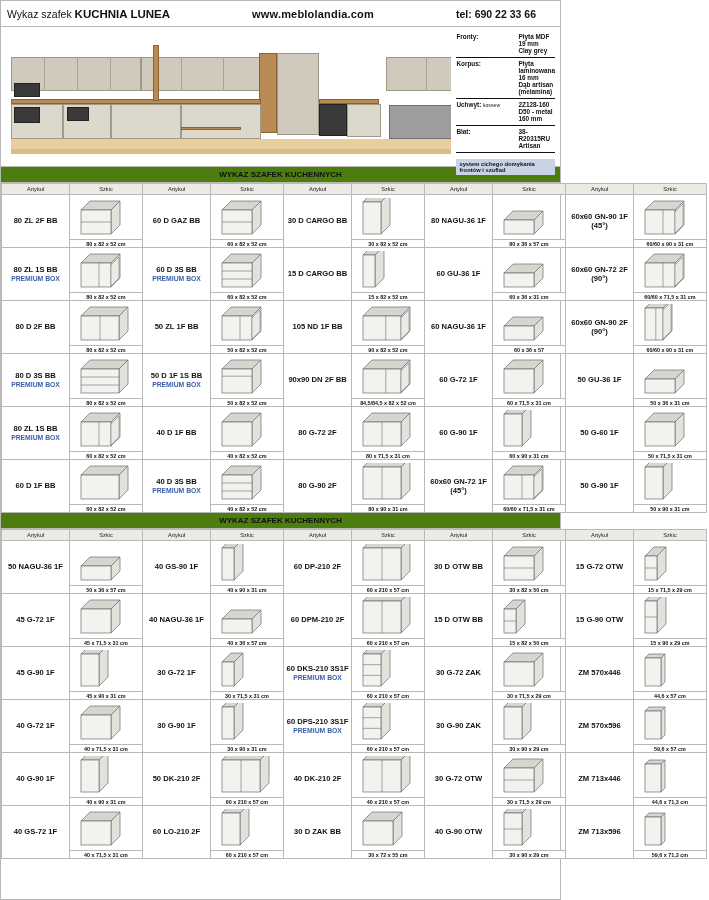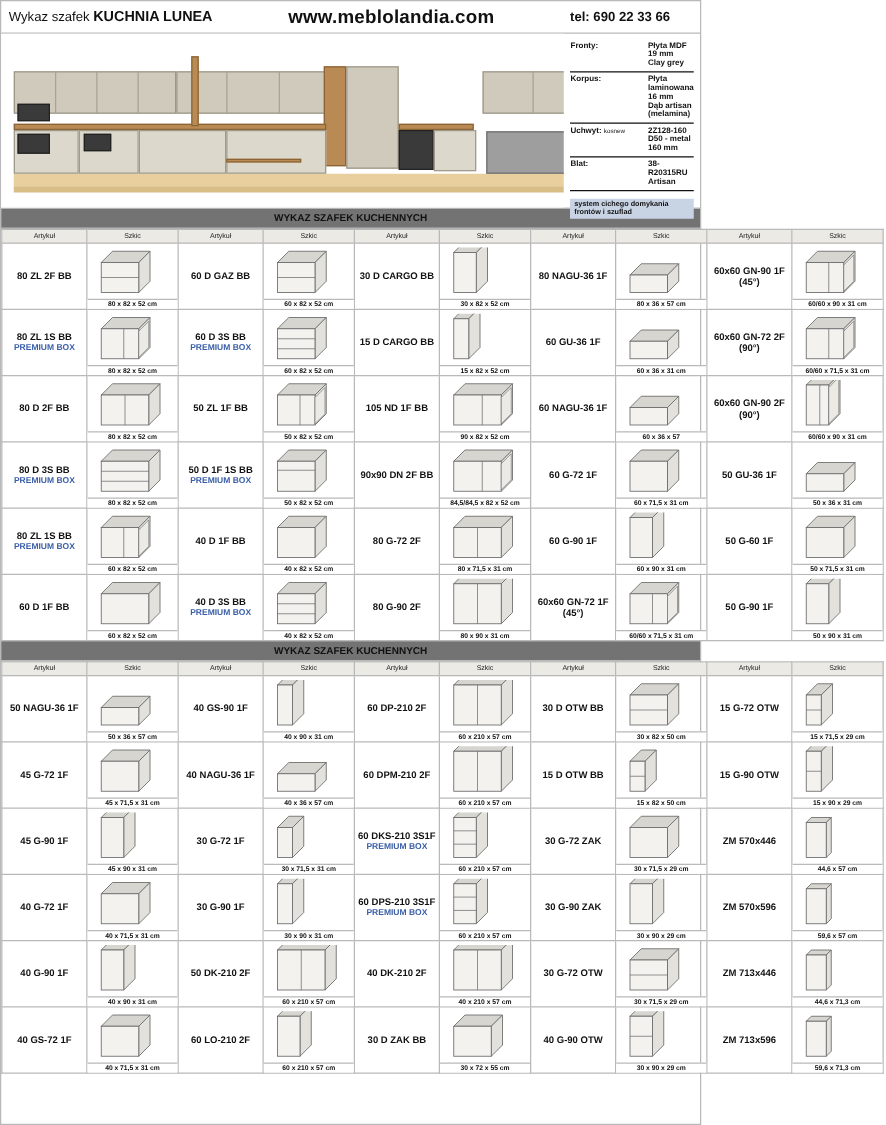--- a/index.html
+++ b/index.html
@@ -16,21 +16,21 @@
 
   
   .header {
     height:26px;
     border-bottom:1px solid #b9b9b9;
     display:flex; align-items:center;
     padding:0 6px;
   }
   .hdr-title { font-size:10.5px; font-weight:400; white-space:nowrap; }
   .hdr-title b { font-weight:bold; font-size:11.5px; }
-  .hdr-web { flex:1; text-align:center; font-size:15px; font-weight:bold; letter-spacing:.2px; }
+  .hdr-web { flex:1; text-align:center; font-size:11px; font-weight:bold; letter-spacing:.2px; }
   .hdr-phone { font-size:10.5px; font-weight:bold; white-space:nowrap; padding-right:18px; }
 
   
   .top {
     height:140px;
     display:flex;
     border-bottom:1px solid #b9b9b9;
   }
   .render {
     width:480px; position:relative; background:#ffffff; overflow:hidden;
@@ -61,21 +61,21 @@
   .woodbox { position:absolute; background:#b98a53; border:1px solid #8a6434; }
   .darkbox { position:absolute; background:#3a3a3a; border:1px solid #222; }
   .greybox { position:absolute; background:#9e9e9e; border:1px solid #6f6f6f; }
   .line-v { position:absolute; width:1px; background:#a8a298; }
 
   
   .section-bar {
     height:16px; display:flex; align-items:center; justify-content:center;
     font-size:8px; font-weight:bold;
     border-bottom:1px solid #b9b9b9;
-    background:#737373;
+    background:#4d7c0f;
   }
 
   
   table.grid { width:100%; border-collapse:collapse; table-layout:fixed; }
   table.grid col.art { width:68px; }
   table.grid col.sk  { width:73px; }
   table.grid th {
     font-size:5.6px; font-weight:normal; color:#222;
     border:1px solid #b9b9b9;
     background:#eceae5;

